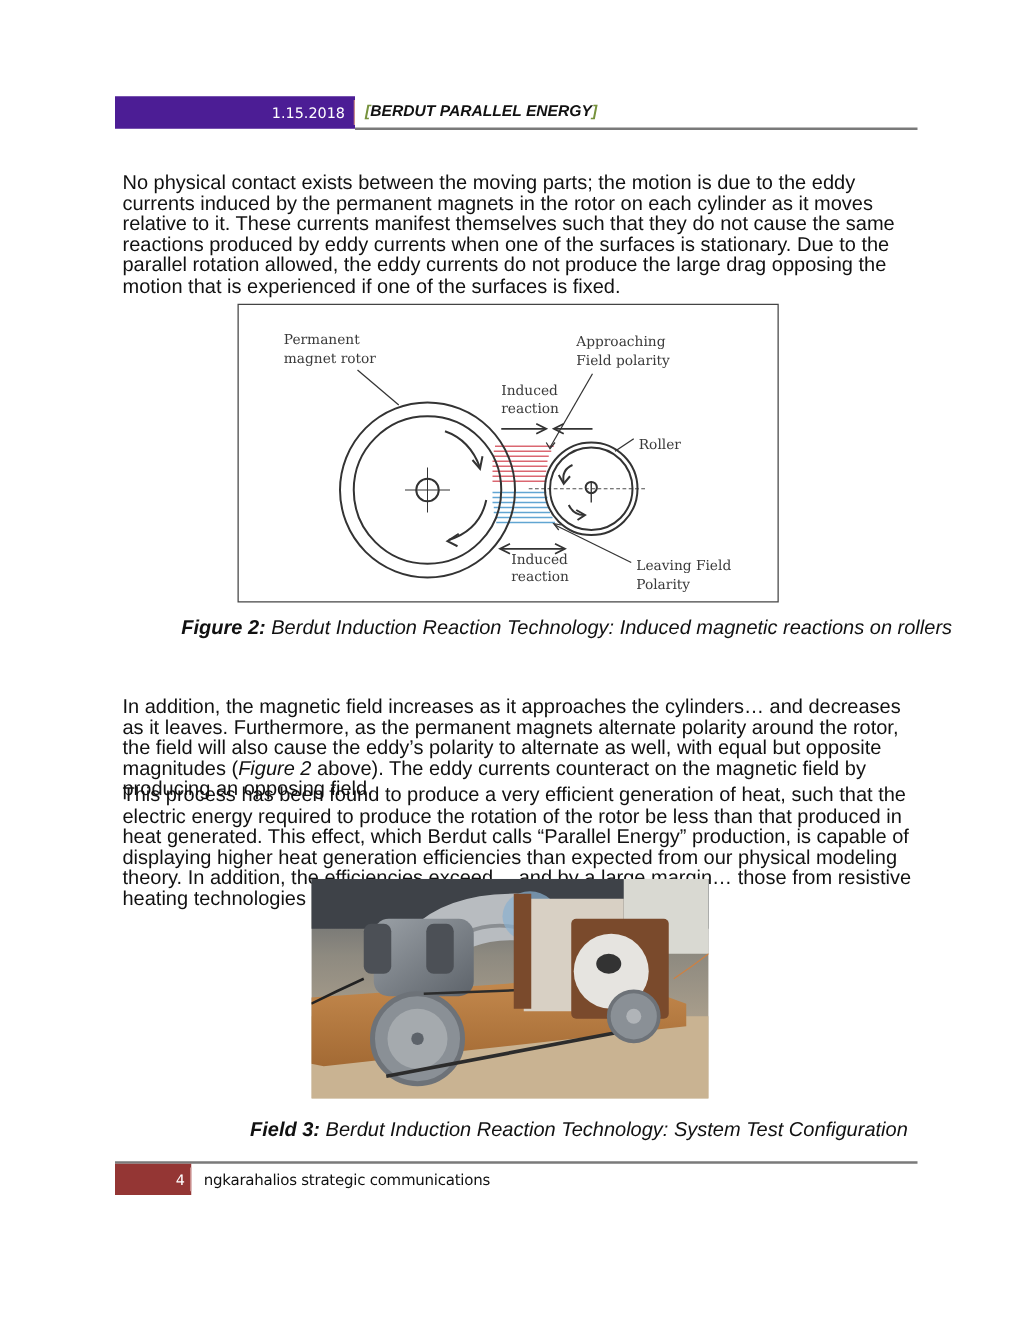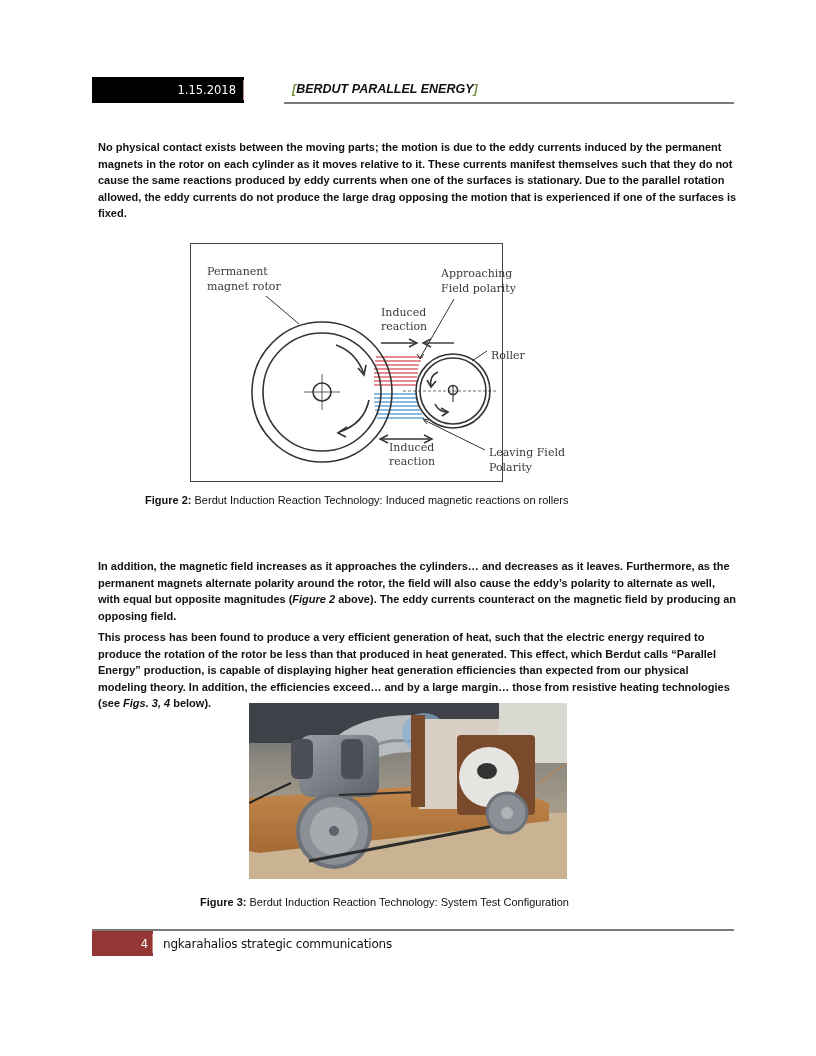--- a/index.html
+++ b/index.html
@@ -1,29 +1,29 @@
 <!DOCTYPE html>
 <html><head>
 <meta charset="utf-8">
 <style>
   html, body { margin: 0; padding: 0; background: #ffffff; }
   body { width: 816px; height: 1056px; position: relative; overflow: hidden; font-family: "Liberation Sans", sans-serif; color: #111; }
-  .header-box { position: absolute; left: 92px; top: 77px; width: 152px; height: 26px; background: #000000; }
+  .header-box { position: absolute; left: 92px; top: 77px; width: 192px; height: 26px; background: #4c1d95; }
   .header-date { position: absolute; right: 8px; top: 6px; color: #fff; font-family: "DejaVu Sans", sans-serif; font-size: 11.5px; }
   .header-sep { position: absolute; right: 0; top: 3px; width: 1px; height: 20px; background: #c98c8a; }
   .header-line { position: absolute; left: 284px; top: 102px; width: 450px; height: 2px; background: #7a7a7a; }
   .header-title { position: absolute; left: 292px; top: 82px; font-weight: bold; font-size: 12.5px; color: #111; font-style: italic; }
   .bracket { color: #76923c; font-weight: bold; }
-  .para { position: absolute; left: 98px; width: 640px; font-size: 11px; line-height: 16.5px; color: #111; margin: 0; font-weight: bold; }
+  .para { position: absolute; left: 98px; width: 640px; font-size: 16px; line-height: 16.5px; color: #111; margin: 0; }
   .p1 { top: 139px; }
   .p2 { top: 558px; }
   .p3 { top: 629px; }
-  .fig2 { position: absolute; left: 190px; top: 243px; width: 313px; height: 239px; border: 1.5px solid #444; background: #fff; box-sizing: border-box; }
+  .fig2 { position: absolute; left: 190px; top: 243px; width: 433px; height: 239px; border: 1.5px solid #444; background: #fff; box-sizing: border-box; padding-left: 20px; }
   .fig2 svg { display: block; }
-  .caption { position: absolute; font-size: 11px; color: #111; text-align: center; }
+  .caption { position: absolute; font-size: 16px; font-style: italic; color: #111; text-align: center; }
   .caption b { font-weight: bold; }
   .cap2 { left: 145px; top: 494px; }
   .cap3 { left: 200px; top: 896px; }
   .photo { position: absolute; left: 249px; top: 703px; width: 318px; height: 176px; overflow: hidden; }
   .footer-line { position: absolute; left: 92px; top: 929px; width: 642px; height: 2px; background: #7a7a7a; }
   .footer-box { position: absolute; left: 92px; top: 931px; width: 61px; height: 25px; background: #943634; }
   .footer-num { position: absolute; right: 5px; top: 6px; color: #fff; font-family: "DejaVu Sans", sans-serif; font-size: 11.5px; }
   .footer-sep { position: absolute; right: 0; top: 3px; width: 1px; height: 19px; background: #c98c8a; }
   .footer-org { position: absolute; left: 163px; top: 937px; font-weight: normal; font-size: 12px; font-family: "DejaVu Sans", sans-serif; letter-spacing: -0.2px; }
   .svg-label { font-family: "DejaVu Serif", serif; font-size: 11px; fill: #3a3a3a; }
@@ -185,21 +185,21 @@
 
     <circle cx="258" cy="110" r="20" fill="#8a9096" stroke="#6d7278" stroke-width="3"></circle>
     <circle cx="258" cy="110" r="6" fill="#b0b4b8"></circle>
 
     <path d="M 0 100 Q 20 90 42 80" stroke="#222" stroke-width="2" fill="none"></path>
     <path d="M 290 80 Q 305 70 318 60" stroke="#d08040" stroke-width="1" fill="none"></path>
   </svg>
 </div>
 
 <div class="caption cap3">
-  <b>Figure 3:</b><span> Berdut Induction Reaction Technology: System Test Configuration</span>
+  <b>Field 3:</b><span> Berdut Induction Reaction Technology: System Test Configuration</span>
 </div>
 
 <div class="footer-line"></div>
 <div class="footer-box">
   <span class="footer-num">4</span>
   <span class="footer-sep"></span>
 </div>
 <div class="footer-org">ngkarahalios strategic communications</div>
 
 </body></html>

